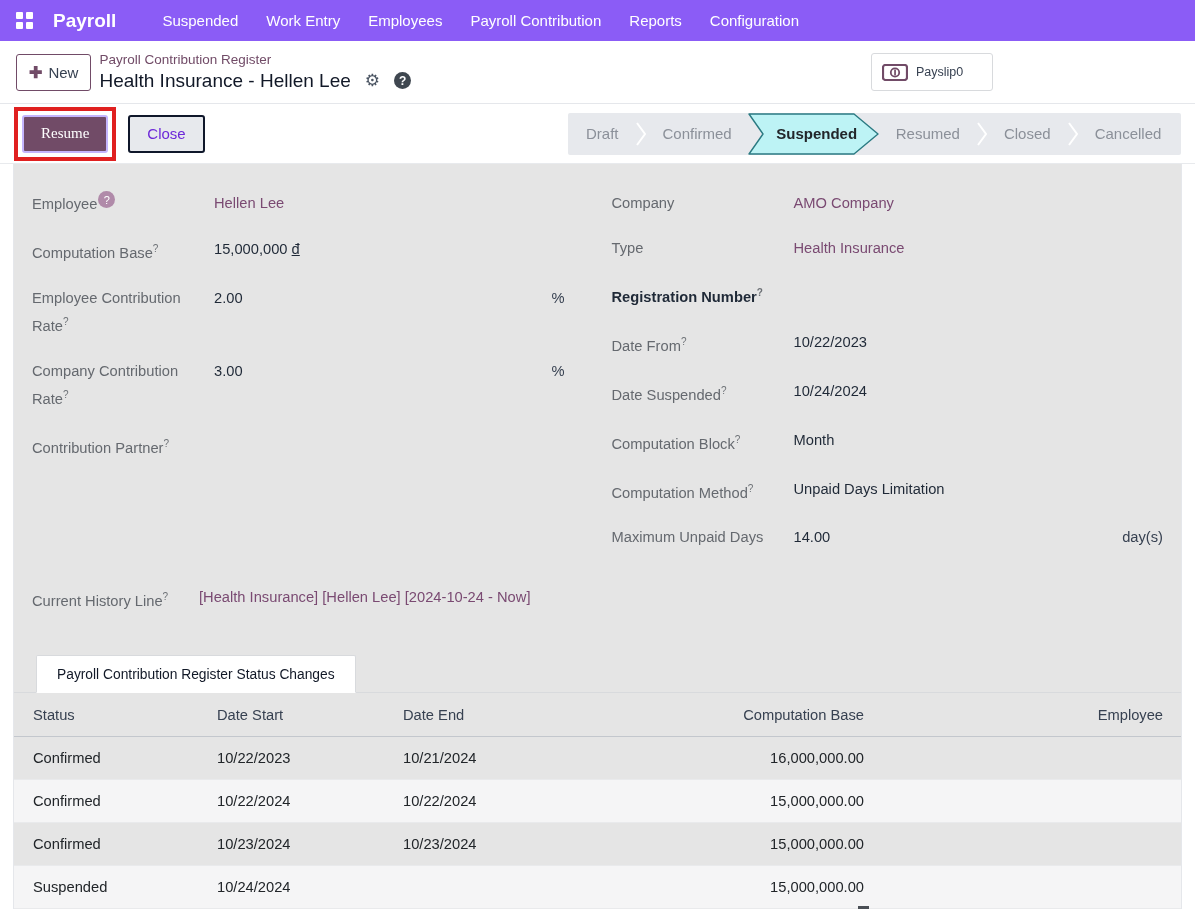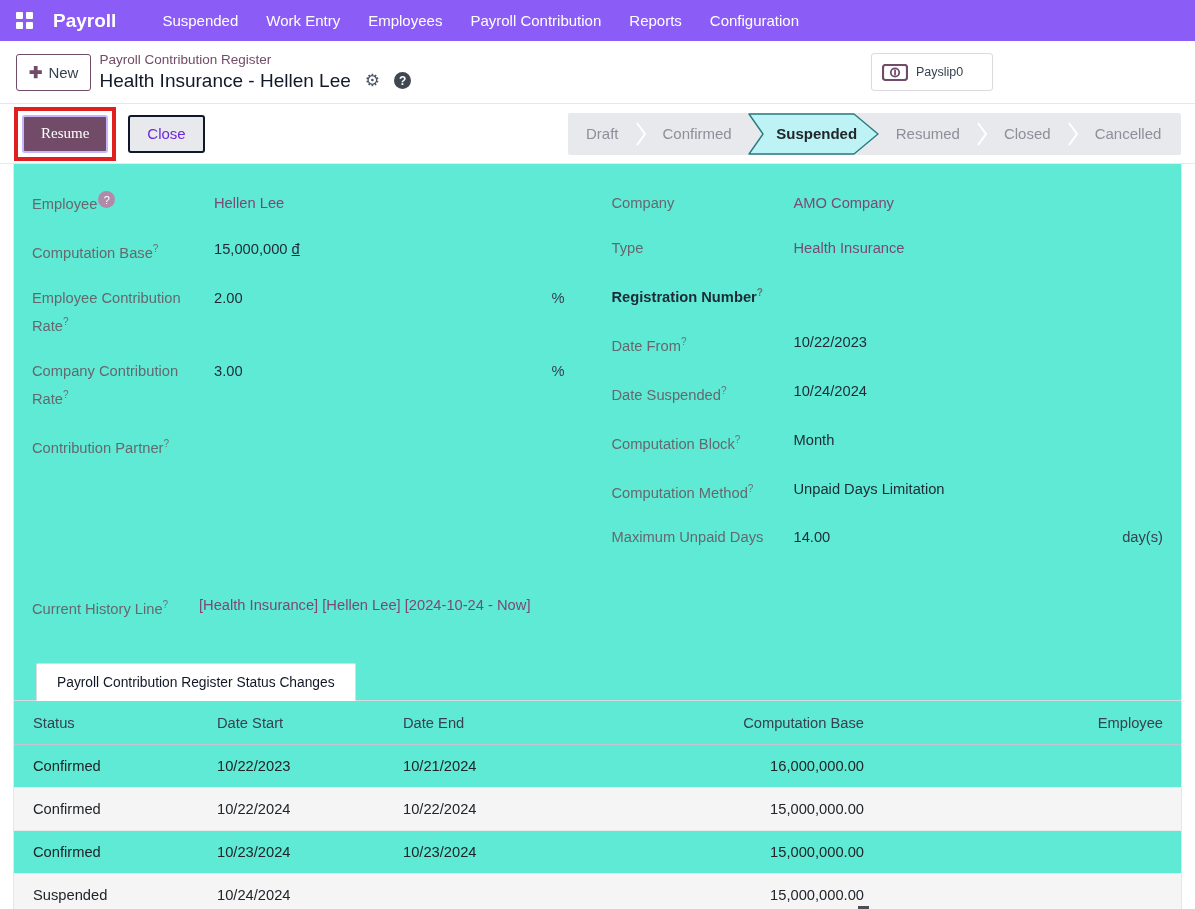--- a/index.html
+++ b/index.html
@@ -36,35 +36,35 @@
   .btn-primary { height:38px; padding:0 17px; background:#714B67; border:2px solid #c4b5fd; border-radius:3px; color:#fff; font-size:15px; cursor:pointer;font-family:Liberation Serif, serif; }
   .btn-secondary { height:38px; padding:0 17px; background:#e7e9ed; border:2px solid #0f172a; border-radius:3px; color:#6d28d9; font-size:15px; cursor:pointer; margin-left:4px; }
   .pipeline { margin-left:auto; width:613px; height:42px; background:#e7e9ed; border-radius:2px; display:flex; align-items:center; overflow:hidden; }
   .step { color:#8b9099; font-size:15px; padding:0 16px; white-space:nowrap; cursor:pointer; }
   .step-chevron { flex:0 0 auto; }
   .step-active-wrap { position:relative; width:132px; height:42px; flex:0 0 auto; cursor:pointer; }
   .step-active-wrap svg { position:absolute; inset:0; }
   .step-active-label { position:absolute; inset:0; display:flex; align-items:center; justify-content:center; padding-left:6px; font-size:15px; font-weight:600; color:#22262a; }
 
   
-  .sheet { height:746px; border-left:1px solid #e5e7eb; border-right:1px solid #e5e7eb; margin:0 13px; padding-top:27px; position:relative; background:#5eead4; }
+  .sheet { height:746px; border-left:1px solid #e5e7eb; border-right:1px solid #e5e7eb; margin:0 13px; padding-top:27px; position:relative; background:#e5e5e5; }
   .field-columns { display:flex; padding:0 18px; }
   .fcol { width:50%; }
   .fcol-left { padding-right:33px; }
   .fcol-right { padding-left:14px; }
   .frow { display:flex; margin-bottom:21px; min-height:24px; align-items:flex-start; }
   .flabel { width:182px; flex:0 0 182px; color:#65696f; font-size:14.7px; line-height:24px; }
   .flabel.bold { color:#1f2937; font-weight:600; }
   sup.qm { color:#6d7176; font-size:10px; }
   .qbadge { display:inline-flex; width:17px; height:17px; border-radius:50%; background:#b08aa9; color:#fff; font-size:11px; align-items:center; justify-content:center; vertical-align:super; margin-left:1px; cursor:pointer; }
   .fvalue { flex:1; color:#1f2937; font-size:14.7px; line-height:24px; }
   .fvalue .dong { text-decoration:underline; }
   .flink { color:#7a4a72; cursor:pointer; }
   .funit { flex:0 0 auto; color:#374151; font-size:14.7px; line-height:24px; }
-  .history-row { display:flex; padding:0 18px; margin-top:23px; align-items:flex-start; }
+  .history-row { display:flex; padding:0 18px; margin-top:15px; align-items:flex-start; }
   .history-row .flabel { width:167px; flex:0 0 167px; }
 
   
   .notebook { margin-top:42px; }
   .tab-bar { display:flex; border-bottom:1px solid #d8dadd; padding-left:22px; }
   .tab { padding:11px 20px 10px; border:1px solid #d8dadd; border-bottom:1px solid #fff; margin-bottom:-1px; border-radius:2px 2px 0 0; background:#fff; font-size:13.8px; color:#111827; cursor:pointer; }
 
   
   table.olist { width:100%; border-collapse:collapse; table-layout:fixed; }
   table.olist th { font-weight:400; color:#374151; font-size:14.7px; text-align:left; height:43px; border-bottom:1px solid #c3c7cd; padding:0 4px; cursor:pointer; }

